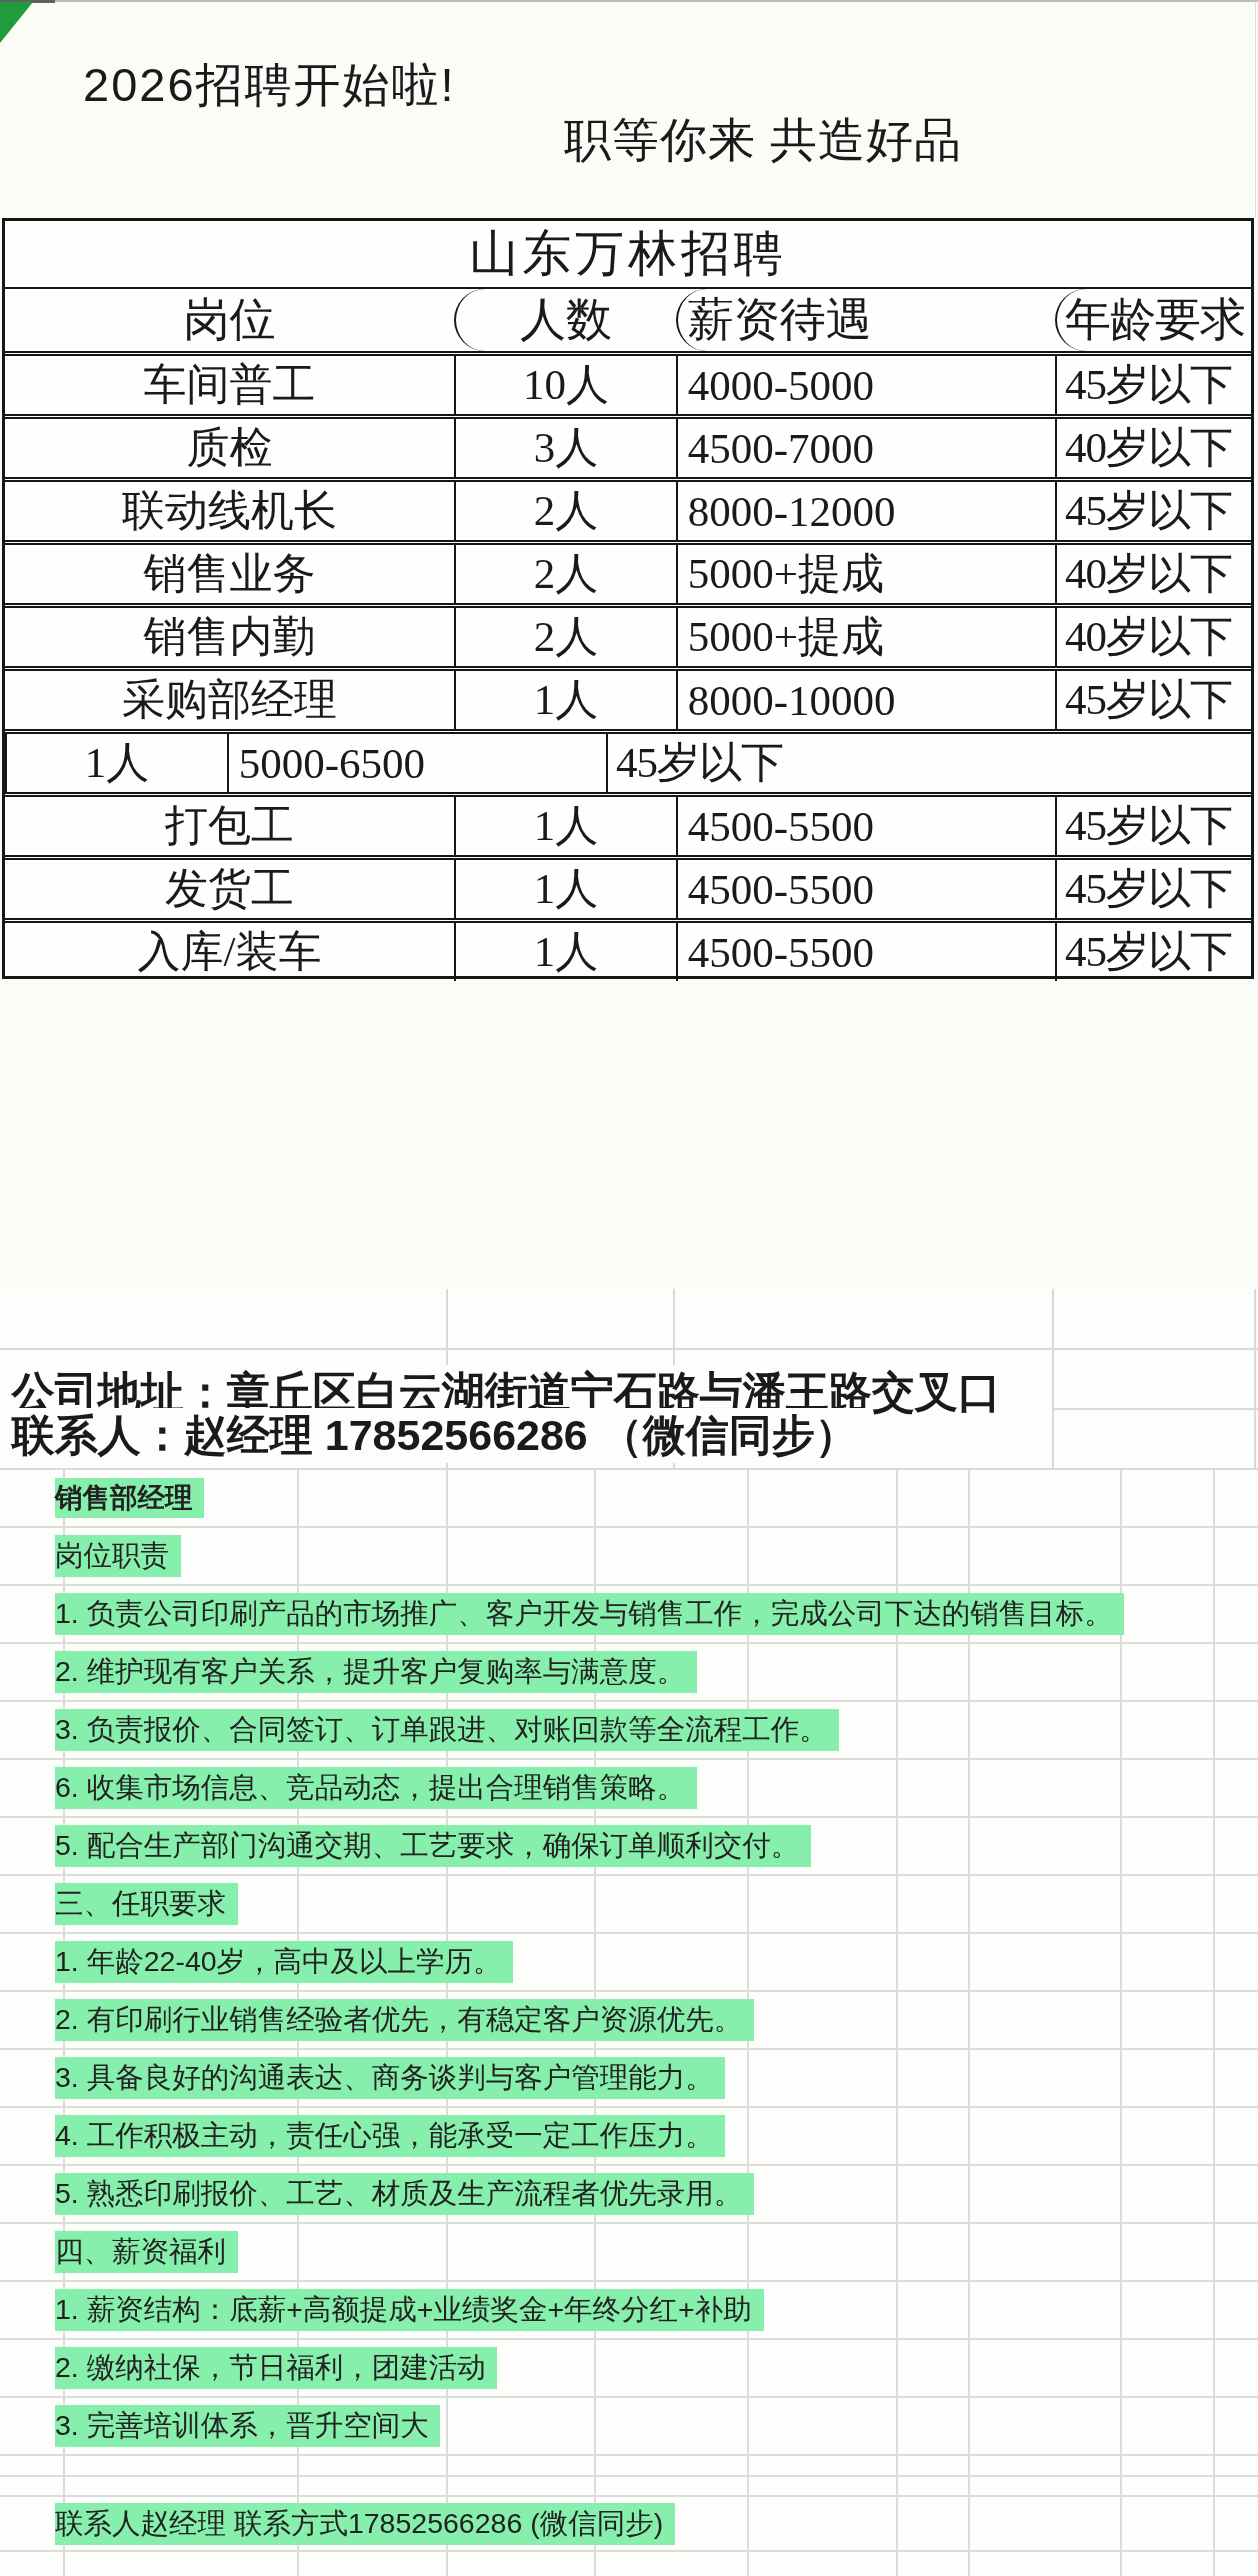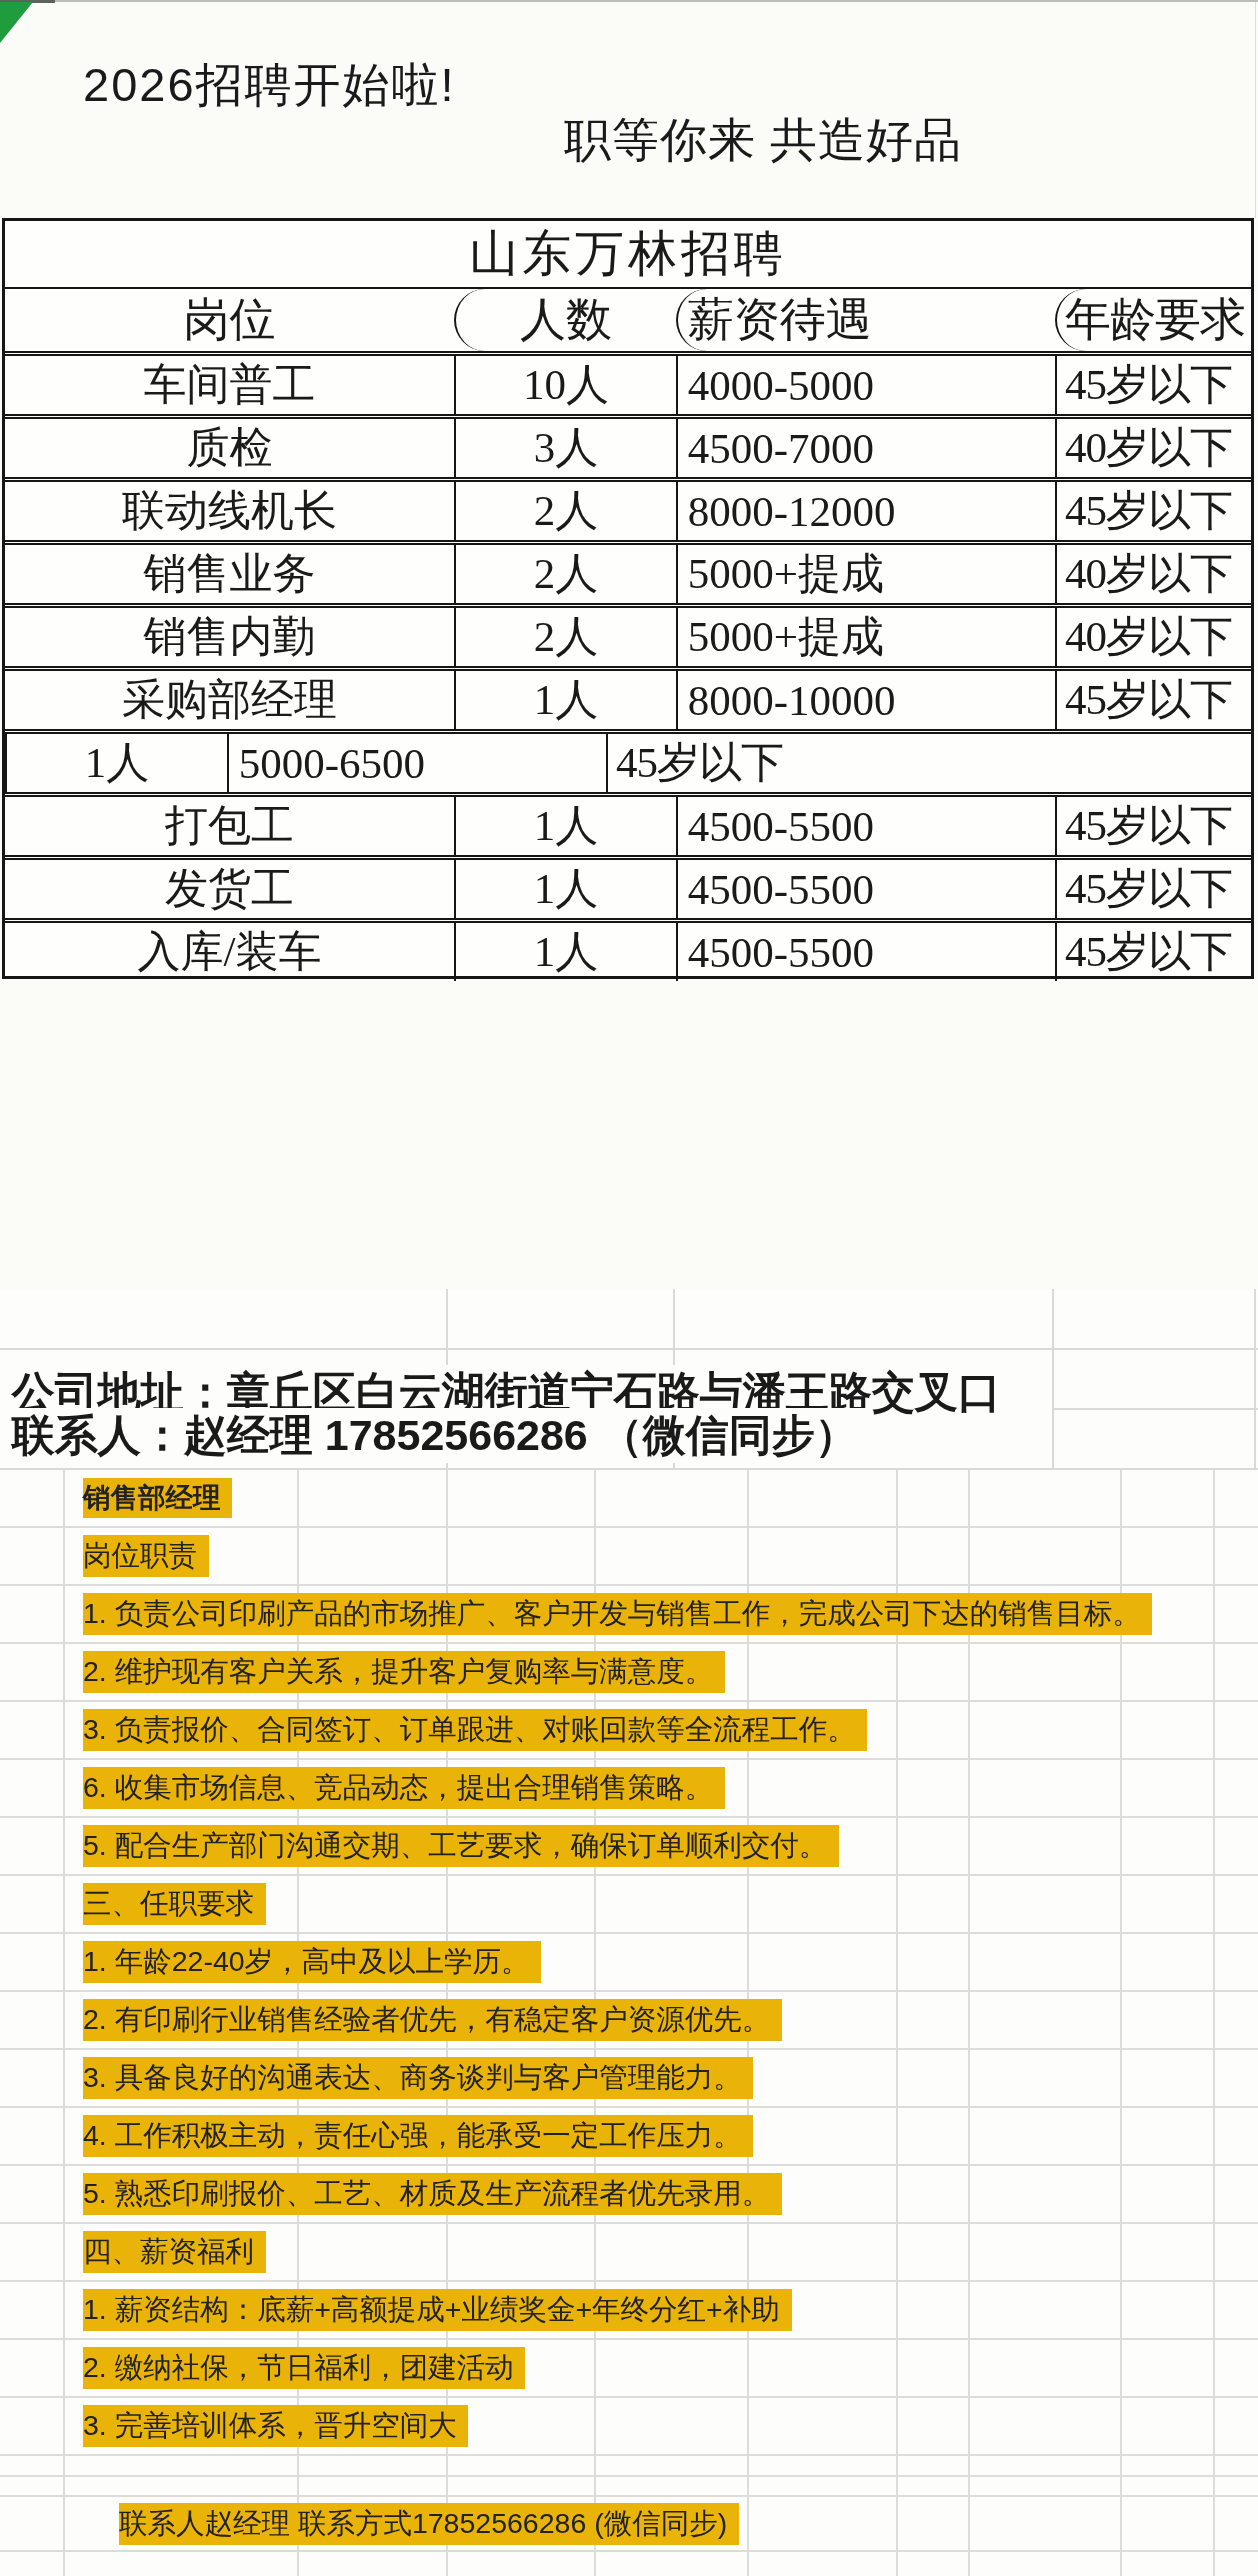--- a/index.html
+++ b/index.html
@@ -47,25 +47,25 @@
     background:#fdfdfb;padding:0 7.9px;white-space:nowrap;z-index:3;}
   .addr1{top:1349px;margin-top:16px;}
   .addr2{top:1408px;}
 
   
   .detail{position:absolute;left:0;top:1470px;width:1259px;height:1106px;background:#fdfdfb;
     font-family:"Liberation Sans","DejaVu Sans",sans-serif;}
   .dgrid{position:absolute;top:0;width:2px;height:100%;background:#dcdcd8;z-index:1;}
   .d-row{position:relative;z-index:2;height:58px;border-bottom:2px solid #dcdcd8;
     box-sizing:border-box;display:flex;align-items:center;}
-  .d-row span{display:inline-block;background:#eab308;margin-left:83px;padding:2px 11.8px 2px 0;
+  .d-row span{display:inline-block;background:#86efac;margin-left:55px;padding:2px 11.8px 2px 0;
     font-size:28.5px;color:#222;white-space:nowrap;}
   .d-row.bold span{font-weight:700;font-size:27.5px;}
   .d-spacer{position:relative;z-index:2;height:20.6px;border-bottom:2px solid #dcdcd8;box-sizing:border-box;}
-  .d-footer{height:55px;padding-left:36px;}
+  .d-footer{height:55px;}
   .d-tail{border-bottom:none;height:23.6px;}
 </style>
 </head>
 <body>
 
 <div class="canvas">
 
   <div class="top-edge"></div>
   <div class="corner-cap"></div>
   <div class="corner-tri"></div>

